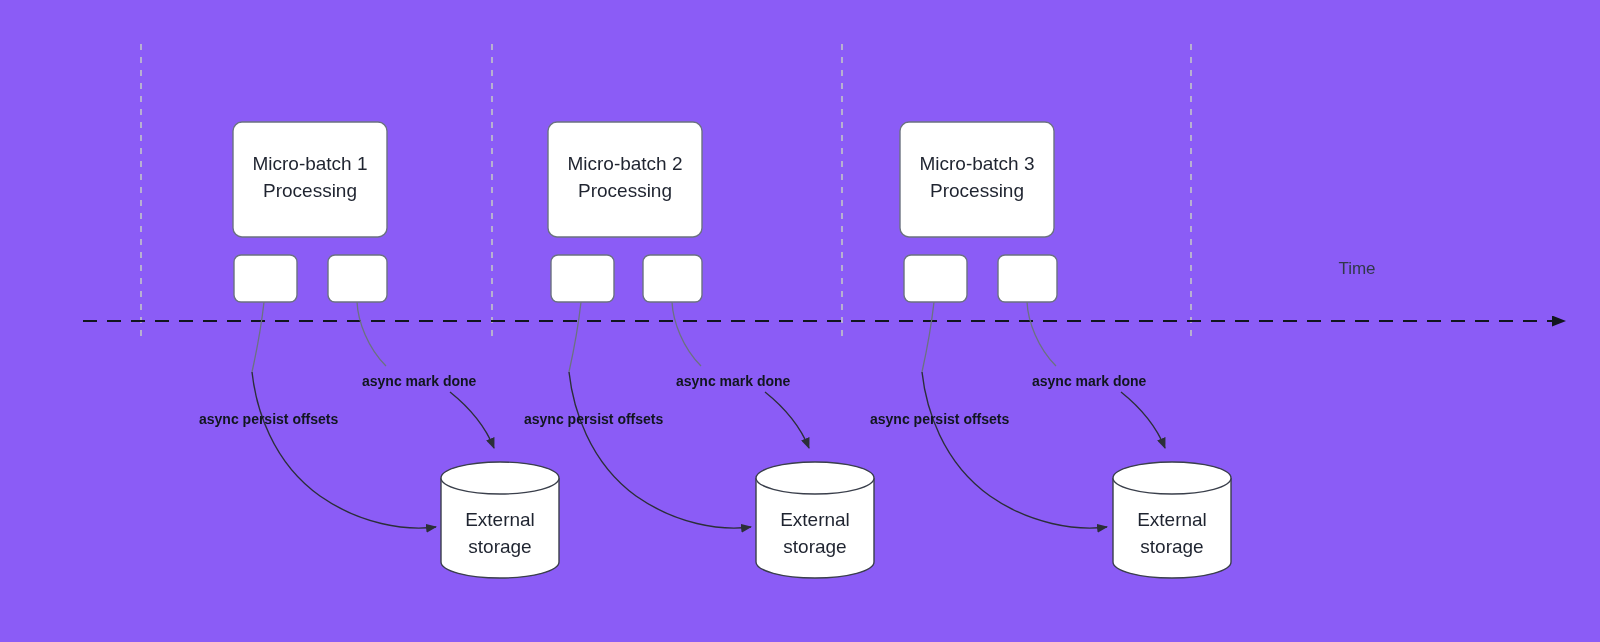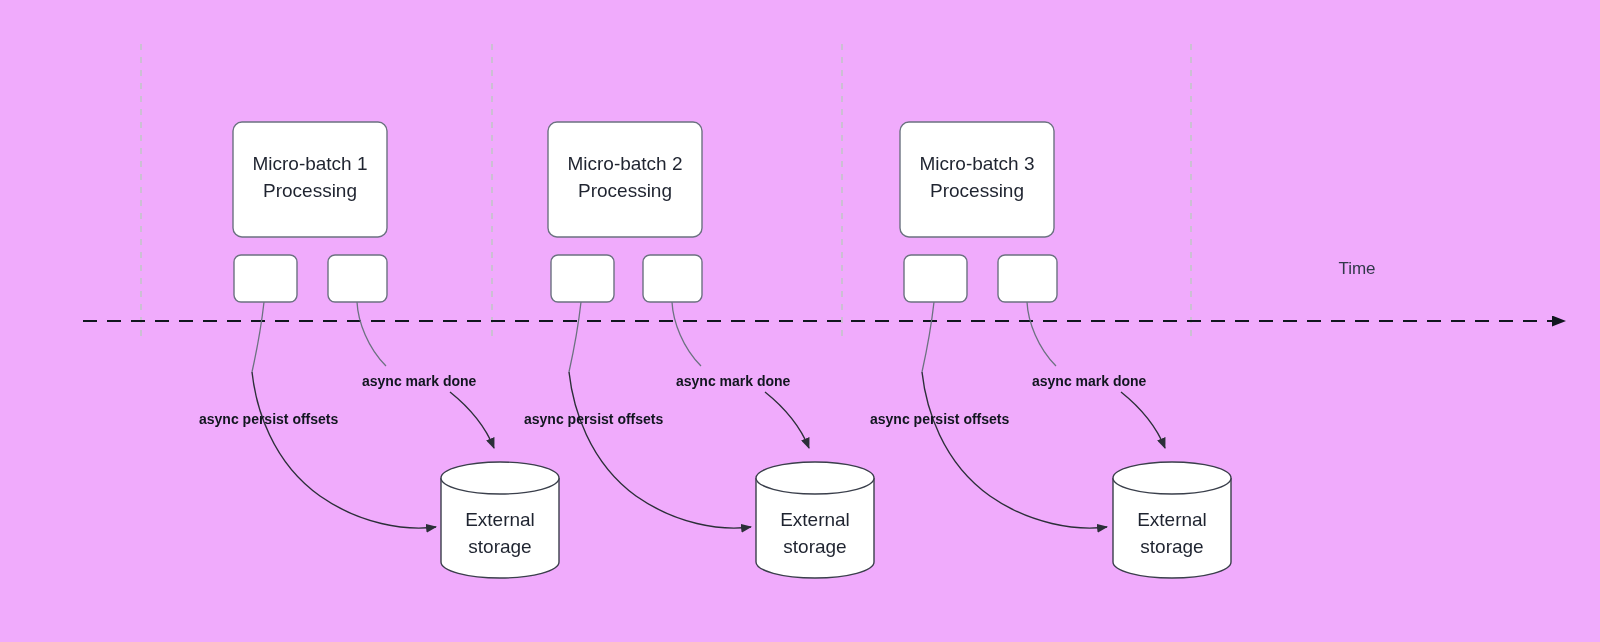--- a/index.html
+++ b/index.html
@@ -7,21 +7,21 @@
     padding: 0;
     background: #ffffff;
   }
   body {
     font-family: "Liberation Sans", sans-serif;
   }
   #canvas {
     position: relative;
     width: 1600px;
     height: 642px;
-    background: #f0abfc;
+    background: #8b5cf6;
     overflow: hidden;
   }
   #canvas svg.layer {
     position: absolute;
     left: 0;
     top: 0;
     width: 1600px;
     height: 642px;
   }
   .box-text {

